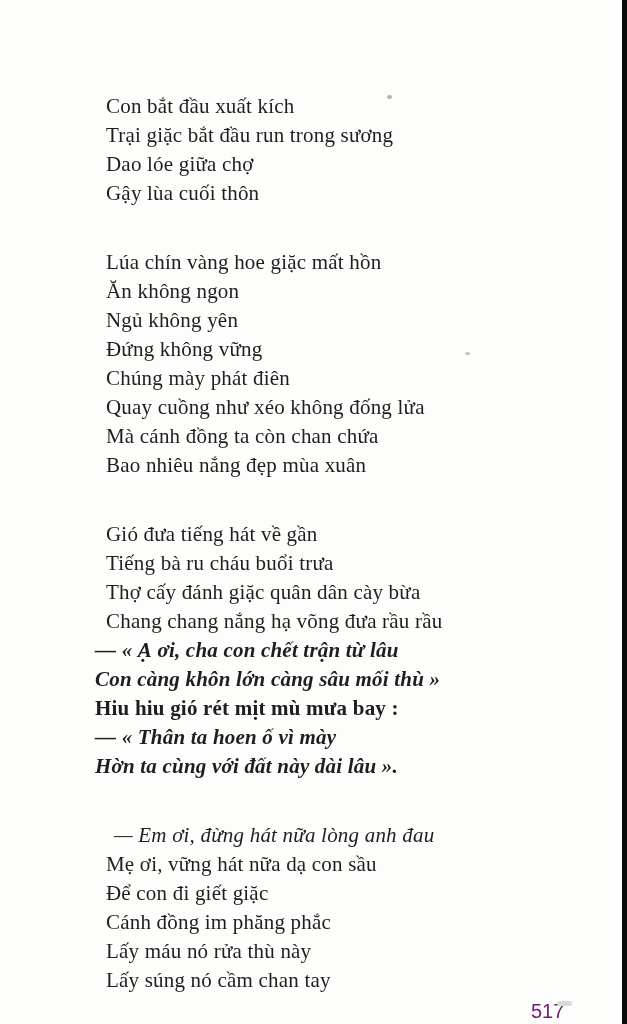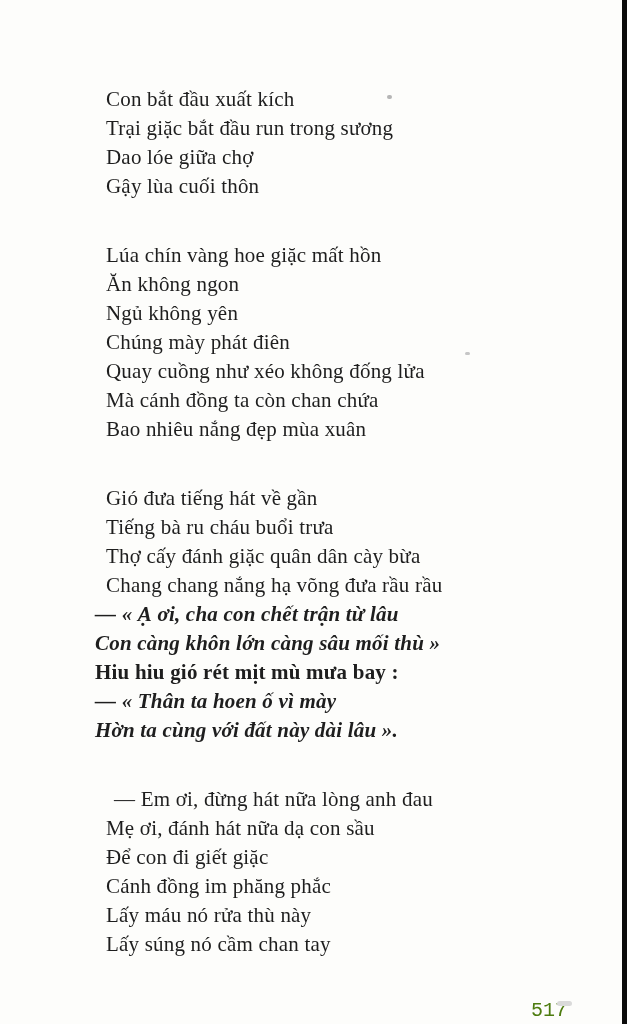--- a/index.html
+++ b/index.html
@@ -19,41 +19,41 @@
     position: relative;
     width: 627px;
     height: 1024px;
     background: var(--page_bg);
     overflow: hidden;
     color: var(--ink);
   }
   .poem {
     position: absolute;
     left: 106px;
-    top: 85px;
+    top: 92px;
   }
   .stanza + .stanza { margin-top: 40px; }
   .line {
     font-size: 21px;
     line-height: 29px;
     letter-spacing: 0.2px;
     white-space: pre;
     color: var(--ink);
   }
   .italic { font-style: italic; }
   .outdent { margin-left: -11px; font-weight: bold; }
-  .indent-sm { padding-left: 8px; }
+  .indent-sm { padding-left: 8px; font-style: italic; }
   .page-number {
     position: absolute;
     left: 531px;
     top: 1000px;
-    font-family: Liberation Mono, monospace;
+    font-family: Liberation Sans, sans-serif;
     font-size: 20px;
     line-height: 22px;
-    color: #4d7c0f;
+    color: #701a75;
   }
   .scan-edge {
     position: absolute;
     top: 0;
     right: 0;
     width: 5px;
     height: 1024px;
     background: var(--edge);
   }
   .speck-1 {
@@ -95,41 +95,42 @@
       <div class="line">Con bắt đầu xuất kích</div>
       <div class="line">Trại giặc bắt đầu run trong sương</div>
       <div class="line">Dao lóe giữa chợ</div>
       <div class="line">Gậy lùa cuối thôn</div>
     </div>
 
     <div class="stanza">
       <div class="line">Lúa chín vàng hoe giặc mất hồn</div>
       <div class="line">Ăn không ngon</div>
       <div class="line">Ngủ không yên</div>
+      <div class="line">Đứng không vững</div>
       <div class="line">Chúng mày phát điên</div>
       <div class="line">Quay cuồng như xéo không đống lửa</div>
       <div class="line">Mà cánh đồng ta còn chan chứa</div>
       <div class="line">Bao nhiêu nắng đẹp mùa xuân</div>
     </div>
 
     <div class="stanza">
       <div class="line">Gió đưa tiếng hát về gần</div>
       <div class="line">Tiếng bà ru cháu buổi trưa</div>
       <div class="line">Thợ cấy đánh giặc quân dân cày bừa</div>
       <div class="line">Chang chang nắng hạ võng đưa rầu rầu</div>
       <div class="line italic outdent">— « Ạ ơi, cha con chết trận từ lâu</div>
       <div class="line italic outdent">Con càng khôn lớn càng sâu mối thù »</div>
       <div class="line outdent">Hiu hiu gió rét mịt mù mưa bay :</div>
       <div class="line italic outdent">— « Thân ta hoen ố vì mày</div>
       <div class="line italic outdent">Hờn ta cùng với đất này dài lâu ».</div>
     </div>
 
     <div class="stanza">
       <div class="line indent-sm">— Em ơi, đừng hát nữa lòng anh đau</div>
-      <div class="line">Mẹ ơi, đánh hát nữa dạ con sầu</div>
+      <div class="line">Mẹ ơi, vững hát nữa dạ con sầu</div>
       <div class="line">Để con đi giết giặc</div>
       <div class="line">Cánh đồng im phăng phắc</div>
       <div class="line">Lấy máu nó rửa thù này</div>
       <div class="line">Lấy súng nó cầm chan tay</div>
     </div>
 
   </div>
 
   <div class="page-number">517</div>
 

